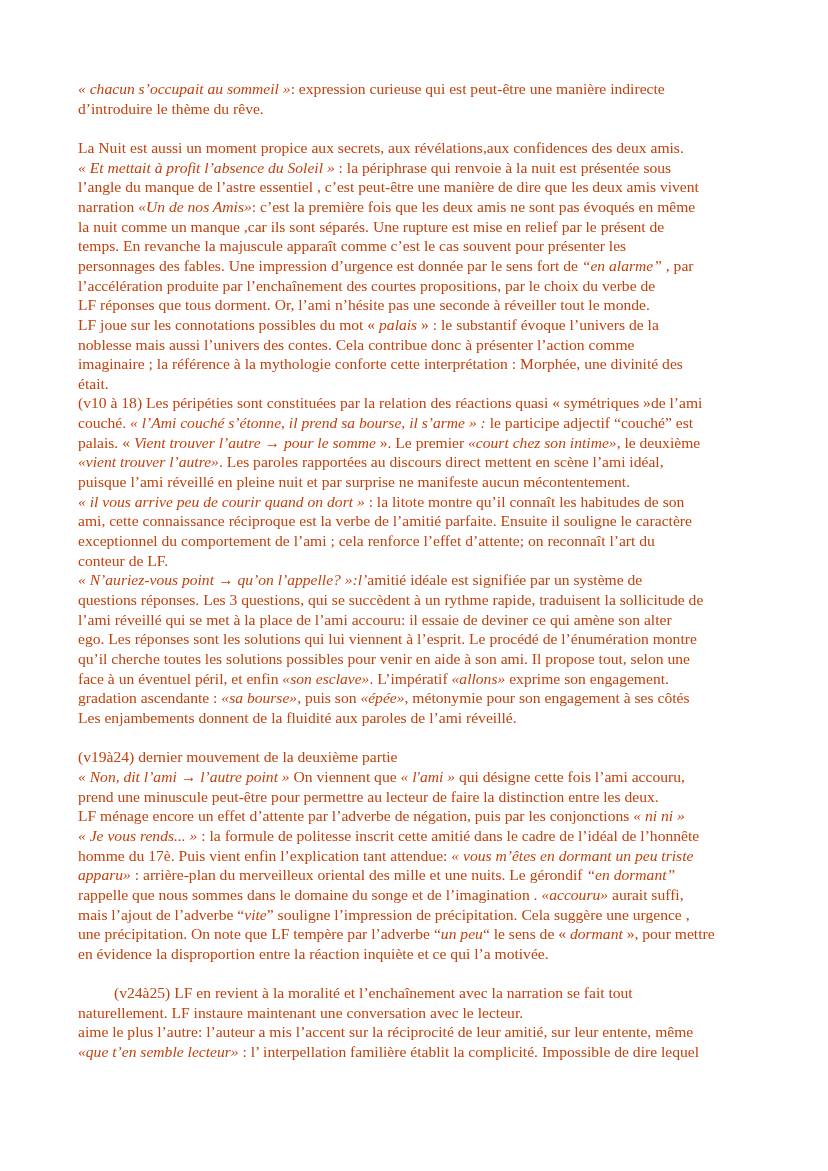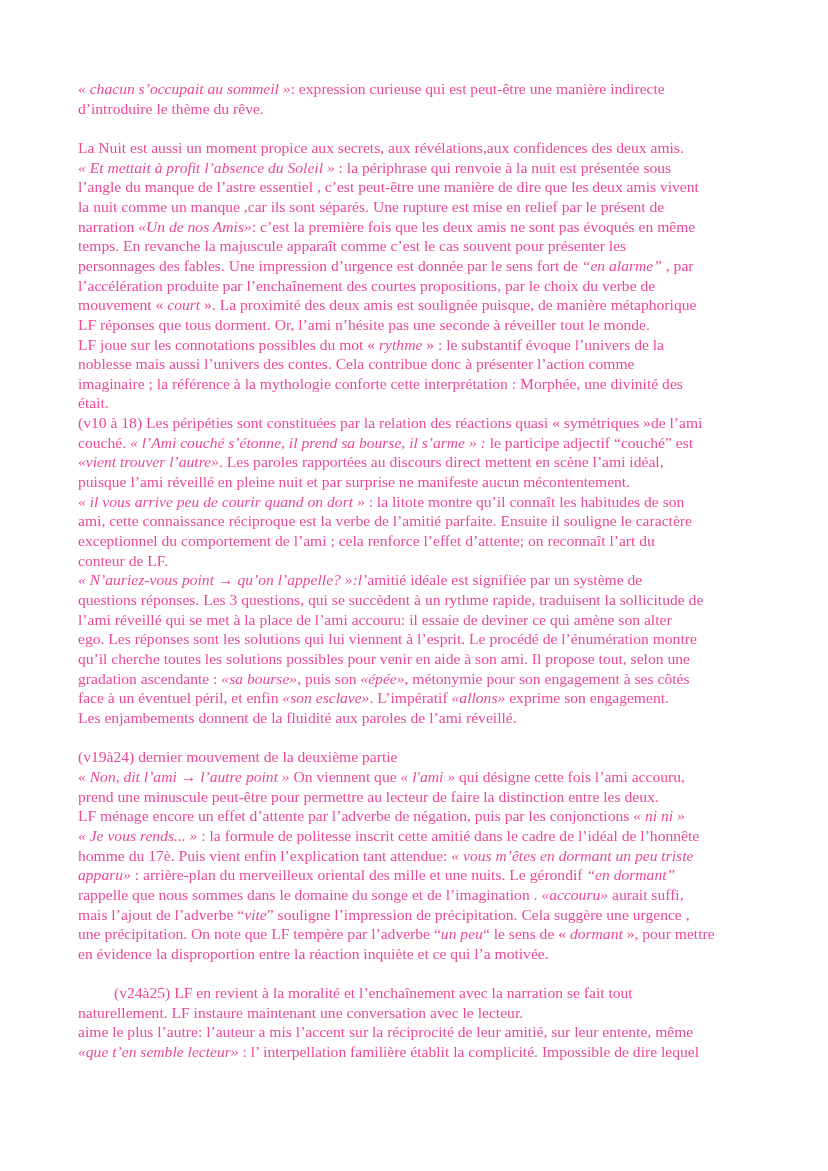--- a/index.html
+++ b/index.html
@@ -1,66 +1,66 @@
 <!DOCTYPE html>
 <html><head>
 <meta charset="utf-8">
 <style>
   html, body { margin: 0; padding: 0; background: #ffffff; }
   body { width: 828px; height: 1171px; position: relative; overflow: hidden; }
   .page {
     position: absolute; left: 78px; top: 79px; width: 690px;
     font-family: "Liberation Serif", serif;
-    font-size: 15.6px; line-height: 19.65px; color: #ec4899;
+    font-size: 15.6px; line-height: 19.65px; color: #c2410c;
   }
   .para { margin: 0; }
   .gap { height: 19.65px; }
   .line { display: block; white-space: nowrap; }
   .indent { padding-left: 36px; }
   em { font-style: italic; }
 </style>
 </head>
 <body>
 
 <div class="page" id="page">
     <div class="para">
       <span class="line"><em>« chacun s’occupait au sommeil »</em><span>: expression curieuse qui est peut-être une manière indirecte</span></span>
       <span class="line"><span>d’introduire le thème du rêve.</span></span>
     </div>
     <div class="gap"></div>
     <div class="para">
       <span class="line"><span>La Nuit est aussi un moment propice aux secrets, aux révélations,aux confidences des deux amis.</span></span>
       <span class="line"><em>« Et mettait à profit l’absence du Soleil »</em><span> : la périphrase qui renvoie à la nuit est présentée sous</span></span>
       <span class="line"><span>l’angle du manque de l’astre essentiel , c’est peut-être une manière de dire que les deux amis vivent</span></span>
+      <span class="line"><span>narration </span><em>«Un de nos Amis»</em><span>: c’est la première fois que les deux amis ne sont pas évoqués en même</span></span>
       <span class="line"><span>la nuit comme un manque ,car ils sont séparés. Une rupture est mise en relief par le présent de</span></span>
-      <span class="line"><span>narration </span><em>«Un de nos Amis»</em><span>: c’est la première fois que les deux amis ne sont pas évoqués en même</span></span>
       <span class="line"><span>temps. En revanche la majuscule apparaît comme c’est le cas souvent pour présenter les</span></span>
       <span class="line"><span>personnages des fables. Une impression d’urgence est donnée par le sens fort de </span><em>“en alarme”</em><span> , par</span></span>
       <span class="line"><span>l’accélération produite par l’enchaînement des courtes propositions, par le choix du verbe de</span></span>
-      <span class="line"><span>mouvement « </span><em>court</em><span> ». La proximité des deux amis est soulignée puisque, de manière métaphorique</span></span>
       <span class="line"><span>LF réponses que tous dorment. Or, l’ami n’hésite pas une seconde à réveiller tout le monde.</span></span>
-      <span class="line"><span>LF joue sur les connotations possibles du mot « </span><em>rythme</em><span> » : le substantif évoque l’univers de la</span></span>
+      <span class="line"><span>LF joue sur les connotations possibles du mot « </span><em>palais</em><span> » : le substantif évoque l’univers de la</span></span>
       <span class="line"><span>noblesse mais aussi l’univers des contes. Cela contribue donc à présenter l’action comme</span></span>
       <span class="line"><span>imaginaire ; la référence à la mythologie conforte cette interprétation : Morphée, une divinité des</span></span>
       <span class="line"><span>était.</span></span>
       <span class="line"><span>(v10 à 18) Les péripéties sont constituées par la relation des réactions quasi « symétriques »de l’ami</span></span>
       <span class="line"><span>couché. </span><em>« l’Ami couché s’étonne, il prend sa bourse, il s’arme » :</em><span> le participe adjectif “couché” est</span></span>
+      <span class="line"><span>palais. « </span><em>Vient trouver l’autre → pour le somme</em><span> ». Le premier </span><em>«court chez son intime»</em><span>, le deuxième</span></span>
       <span class="line"><em>«vient trouver l’autre»</em><span>. Les paroles rapportées au discours direct mettent en scène l’ami idéal,</span></span>
       <span class="line"><span>puisque l’ami réveillé en pleine nuit et par surprise ne manifeste aucun mécontentement.</span></span>
       <span class="line"><em>« il vous arrive peu de courir quand on dort »</em><span> : la litote montre qu’il connaît les habitudes de son</span></span>
       <span class="line"><span>ami, cette connaissance réciproque est la verbe de l’amitié parfaite. Ensuite il souligne le caractère</span></span>
       <span class="line"><span>exceptionnel du comportement de l’ami ; cela renforce l’effet d’attente; on reconnaît l’art du</span></span>
       <span class="line"><span>conteur de LF.</span></span>
       <span class="line"><em>« N’auriez-vous point → qu’on l’appelle? »:l’</em><span>amitié idéale est signifiée par un système de</span></span>
       <span class="line"><span>questions réponses. Les 3 questions, qui se succèdent à un rythme rapide, traduisent la sollicitude de</span></span>
       <span class="line"><span>l’ami réveillé qui se met à la place de l’ami accouru: il  essaie de deviner ce qui amène son alter</span></span>
       <span class="line"><span>ego. Les réponses sont les solutions qui lui viennent à l’esprit. Le procédé de l’énumération montre</span></span>
       <span class="line"><span>qu’il cherche toutes les solutions possibles pour venir en aide à son ami. Il propose tout, selon une</span></span>
+      <span class="line"><span>face à un éventuel péril, et enfin </span><em>«son esclave»</em><span>. L’impératif </span><em>«allons»</em><span> exprime son engagement.</span></span>
       <span class="line"><span>gradation ascendante : </span><em>«sa bourse»</em><span>, puis son </span><em>«épée»</em><span>, métonymie pour son engagement à ses côtés</span></span>
-      <span class="line"><span>face à un éventuel péril, et enfin </span><em>«son esclave»</em><span>. L’impératif </span><em>«allons»</em><span> exprime son engagement.</span></span>
       <span class="line"><span>Les enjambements donnent de la fluidité aux paroles de l’ami réveillé.</span></span>
     </div>
     <div class="gap"></div>
     <div class="para">
       <span class="line"><span>(v19à24) dernier mouvement de la deuxième partie</span></span>
       <span class="line"><em>« Non, dit l’ami → l’autre point »</em><span> On viennent que </span><em>« l'ami »</em><span> qui désigne cette fois l’ami accouru,</span></span>
       <span class="line"><span>prend une minuscule peut-être pour permettre au lecteur de faire la distinction entre les deux.</span></span>
       <span class="line"><span>LF ménage encore un effet d’attente par l’adverbe de négation, puis par les conjonctions </span><em>« ni ni »</em></span>
       <span class="line"><em>« Je vous rends... »</em><span> : la formule de politesse inscrit cette amitié dans le cadre de l’idéal de l’honnête</span></span>
       <span class="line"><span>homme du 17è. Puis vient enfin l’explication tant attendue: </span><em>« vous m’êtes en dormant un peu triste</em></span>

